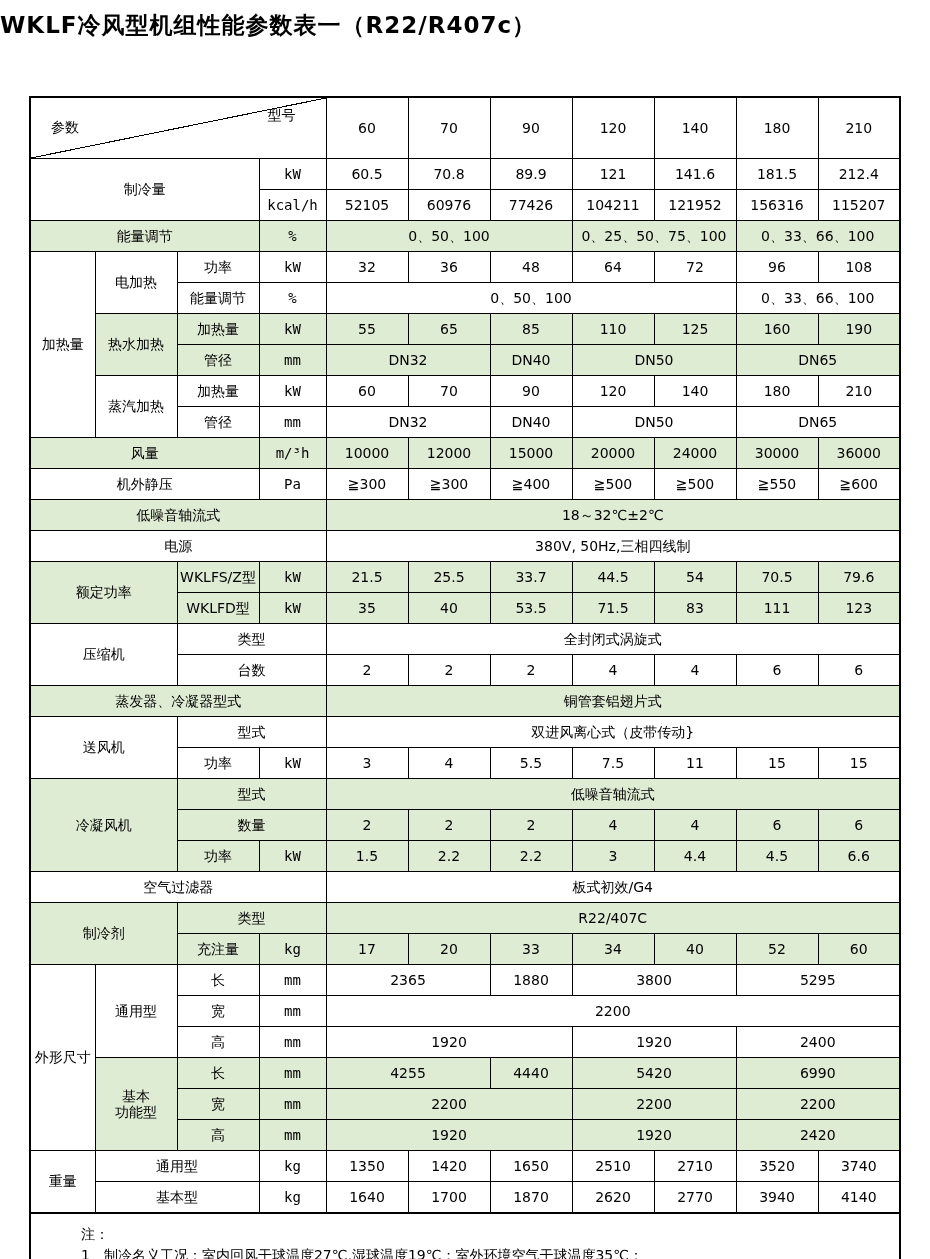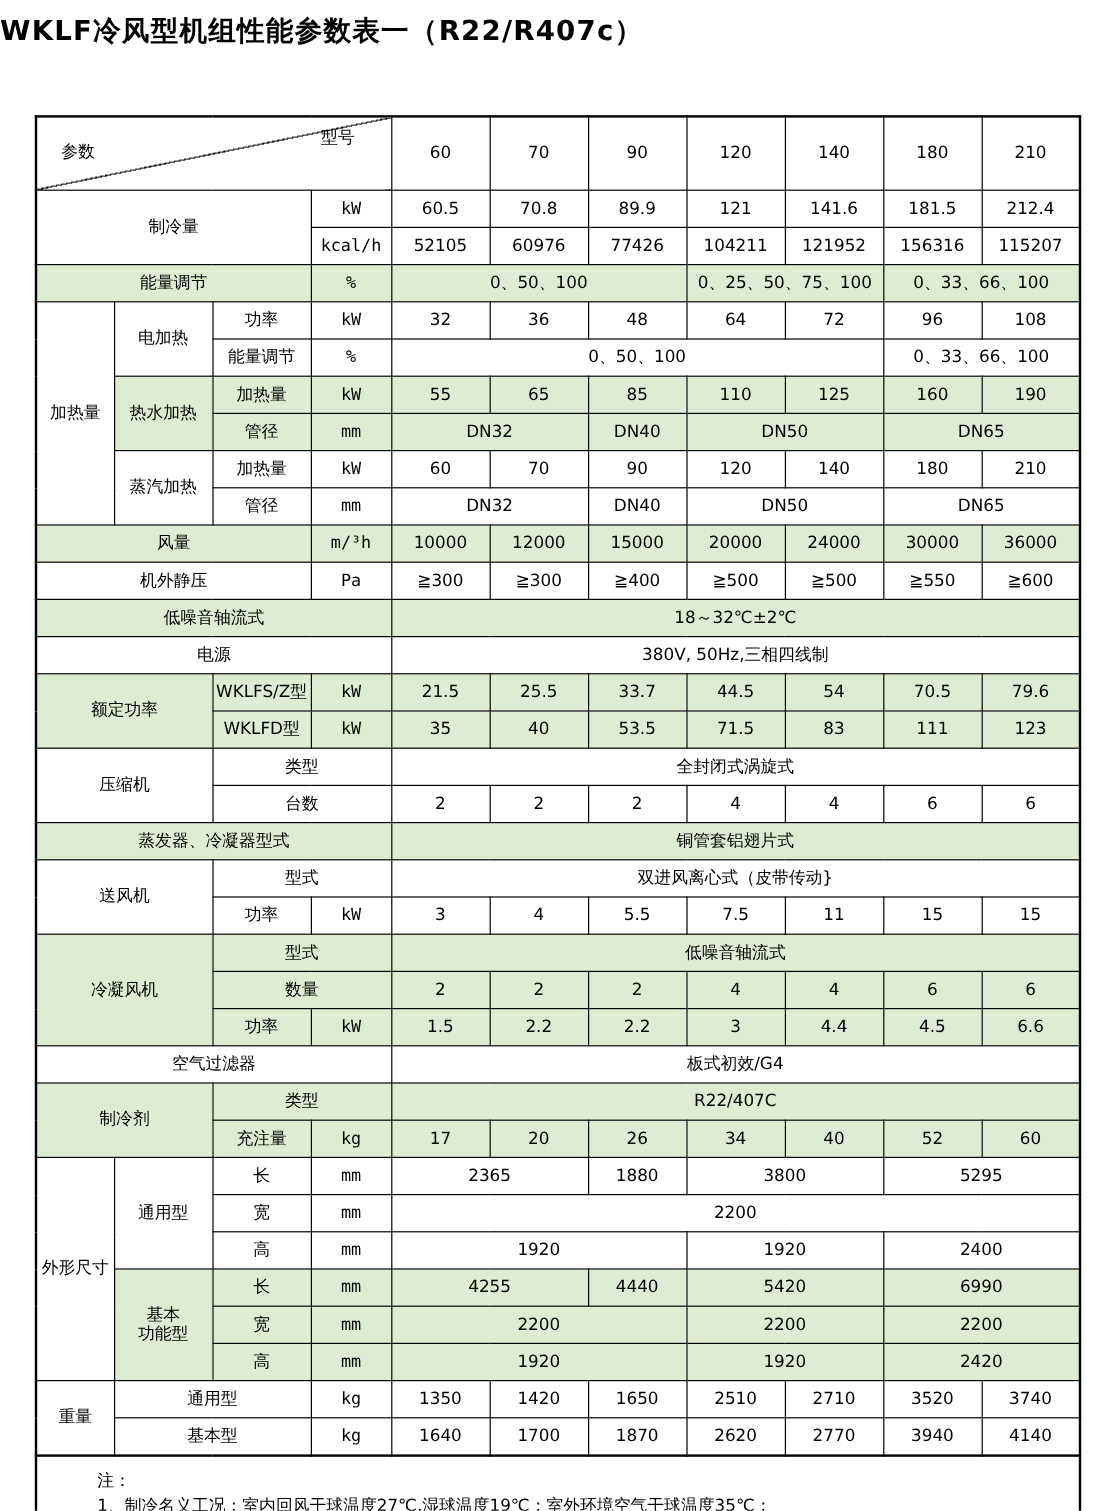--- a/index.html
+++ b/index.html
@@ -286,21 +286,21 @@
       <tr>
         <td colspan="2" rowspan="2" class="green">制冷剂</td>
         <td colspan="2" class="green">类型</td>
         <td colspan="7" class="green">R22/407C</td>
       </tr>
       <tr>
         <td class="green">充注量</td>
         <td class="green unit">kg</td>
         <td class="green">17</td>
         <td class="green">20</td>
-        <td class="green">26</td>
+        <td class="green">33</td>
         <td class="green">34</td>
         <td class="green">40</td>
         <td class="green">52</td>
         <td class="green">60</td>
       </tr>
       <tr>
         <td rowspan="6">外形尺寸</td>
         <td rowspan="3">通用型</td>
         <td>长</td>
         <td class="unit">mm</td>

